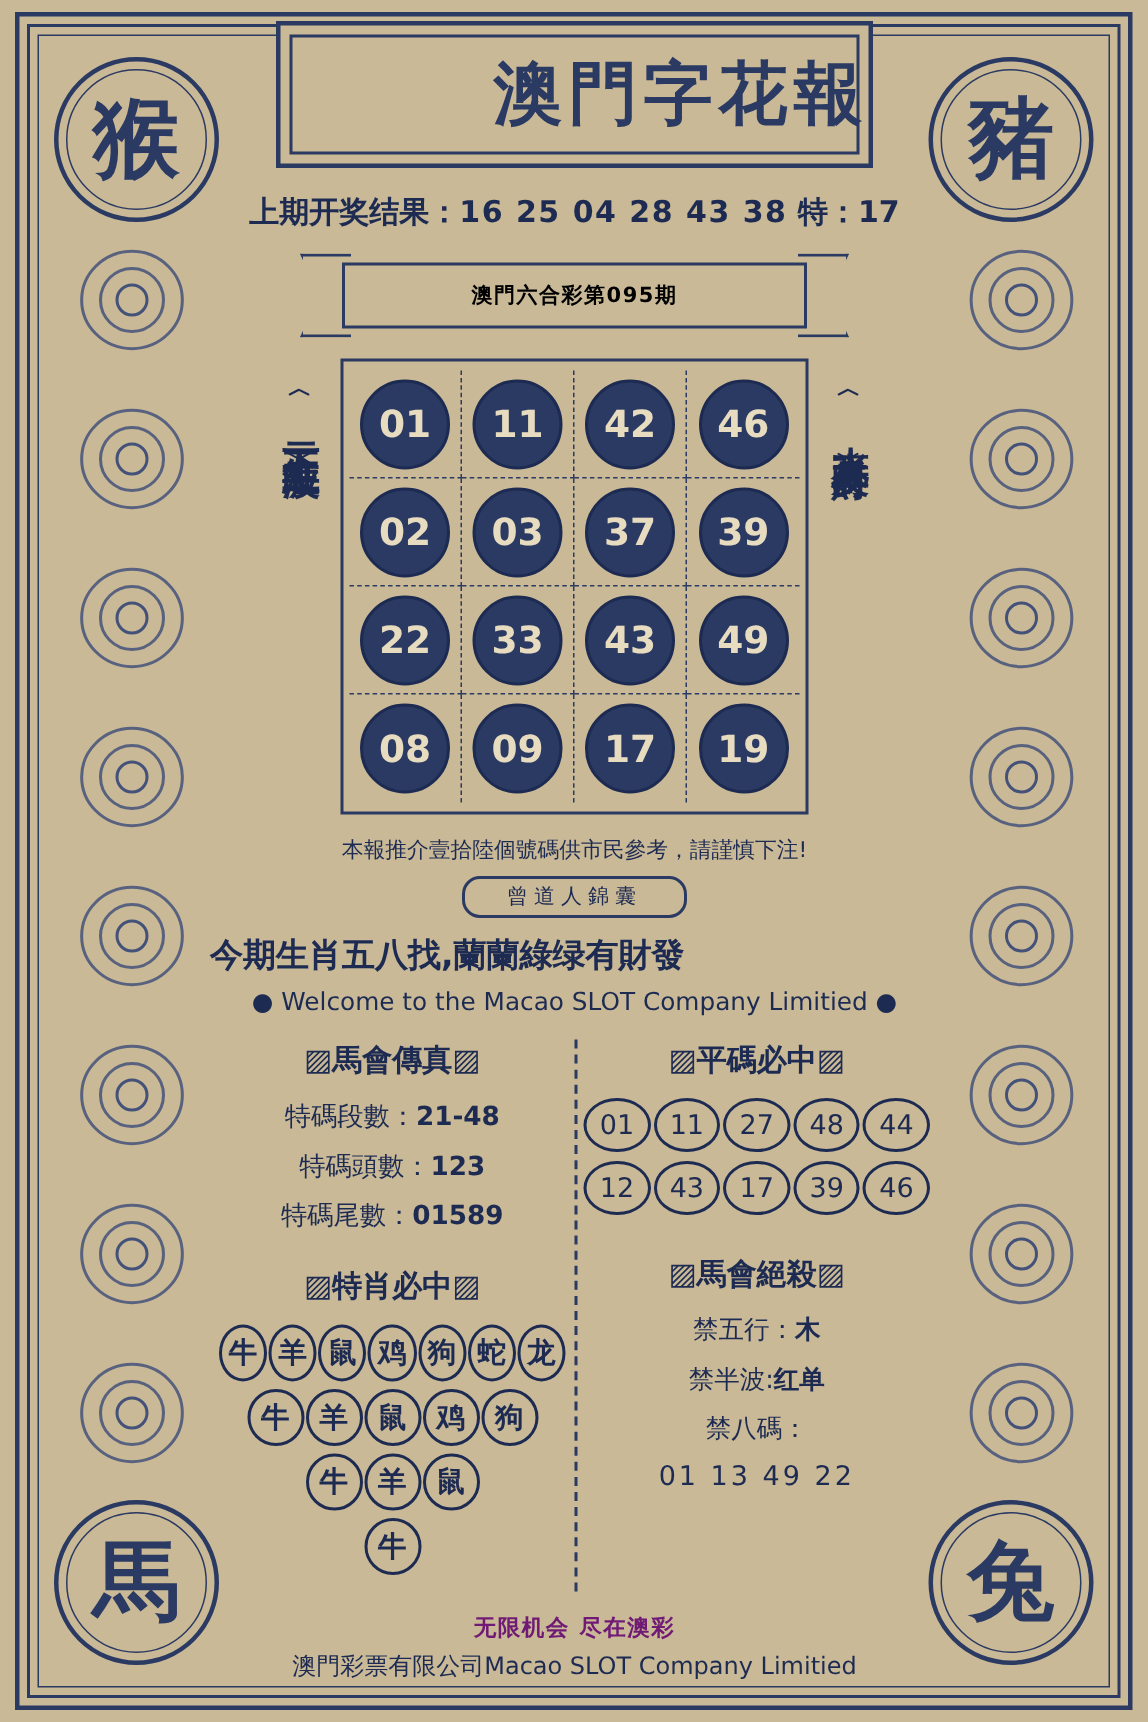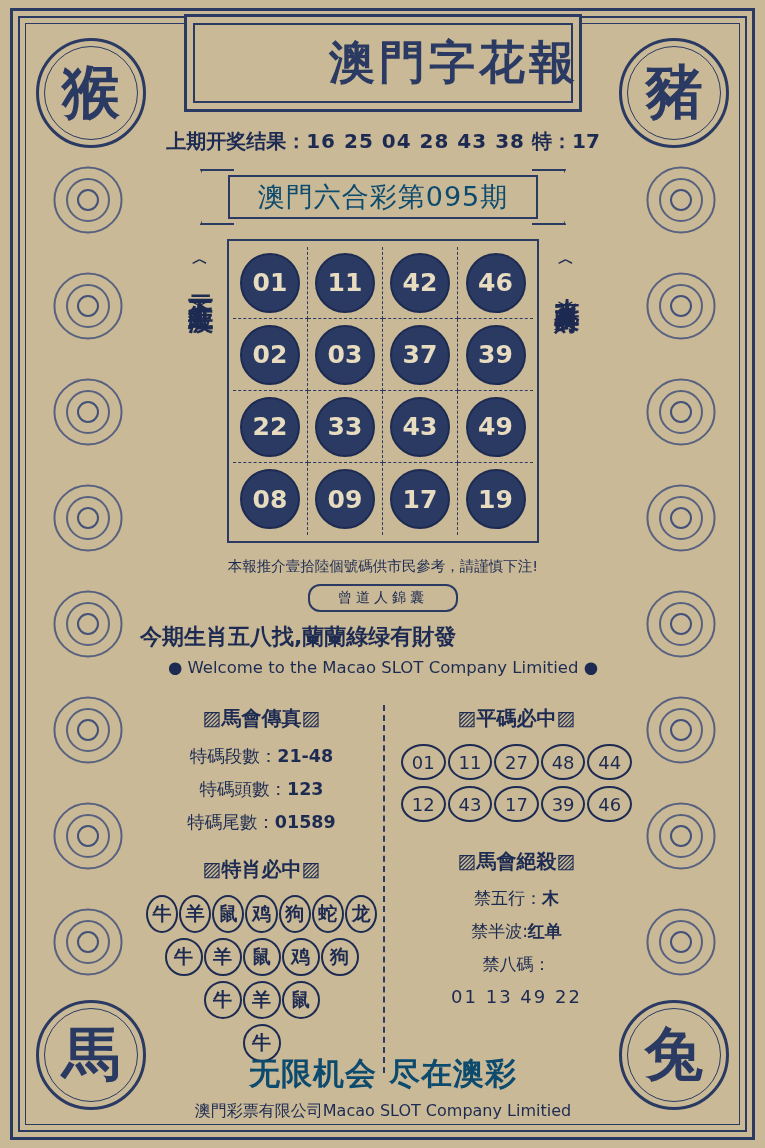--- a/index.html
+++ b/index.html
@@ -167,23 +167,23 @@
   .banner-body {
     position: absolute;
     left: 28px; right: 28px; top: 6px; bottom: 6px;
     border: 2px solid #2b3a62;
     display: flex;
     align-items: center;
     justify-content: center;
   }
   .banner-text {
     font-family: "DejaVu Sans", sans-serif;
-    font-size: 27px;
-    color: #0c4a6e;
-    font-weight: normal;
+    font-size: 14px;
+    color: #000000;
+    font-weight: bold;
     letter-spacing: 1px;
   }
   .ribbon-end {
     position: absolute;
     top: 0;
     width: 34px; height: 56px;
     border: 2px solid #2b3a62;
     border-right: none;
     box-sizing: border-box;
   }
@@ -279,24 +279,23 @@
     margin-top: 6px;
     text-align: center;
     font-size: 16.5px;
     color: #1d2b52;
     font-family: "DejaVu Sans", sans-serif;
   }
 
   
   .cols {
     position: relative;
-    margin-top: 28px;
+    margin-top: 16px;
     display: flex;
     min-height: 380px;
-    gap: 12px;
   }
   .cols::after {
     content: "";
     position: absolute;
     left: 50%;
     top: 0;
     bottom: 12px;
     border-left: 2px dashed #2b3a62;
   }
   .col { width: 50%; box-sizing: border-box; padding: 0 6px; }
@@ -371,23 +370,23 @@
 
   .footer {
     position: absolute;
     left: 140px;
     bottom: 26px;
     width: 486px;
     text-align: center;
     z-index: 5;
   }
   .footer-main {
-    font-size: 31px;
-    font-weight: bold;
-    color: #0c4a6e;
+    font-size: 15px;
+    font-weight: bold;
+    color: #701a75;
     font-family: "DejaVu Sans", sans-serif;
     letter-spacing: 1px;
   }
   .footer-sub {
     margin-top: 6px;
     font-size: 16px;
     color: #1d2b52;
     font-family: "DejaVu Sans", sans-serif;
   }
 </style>

